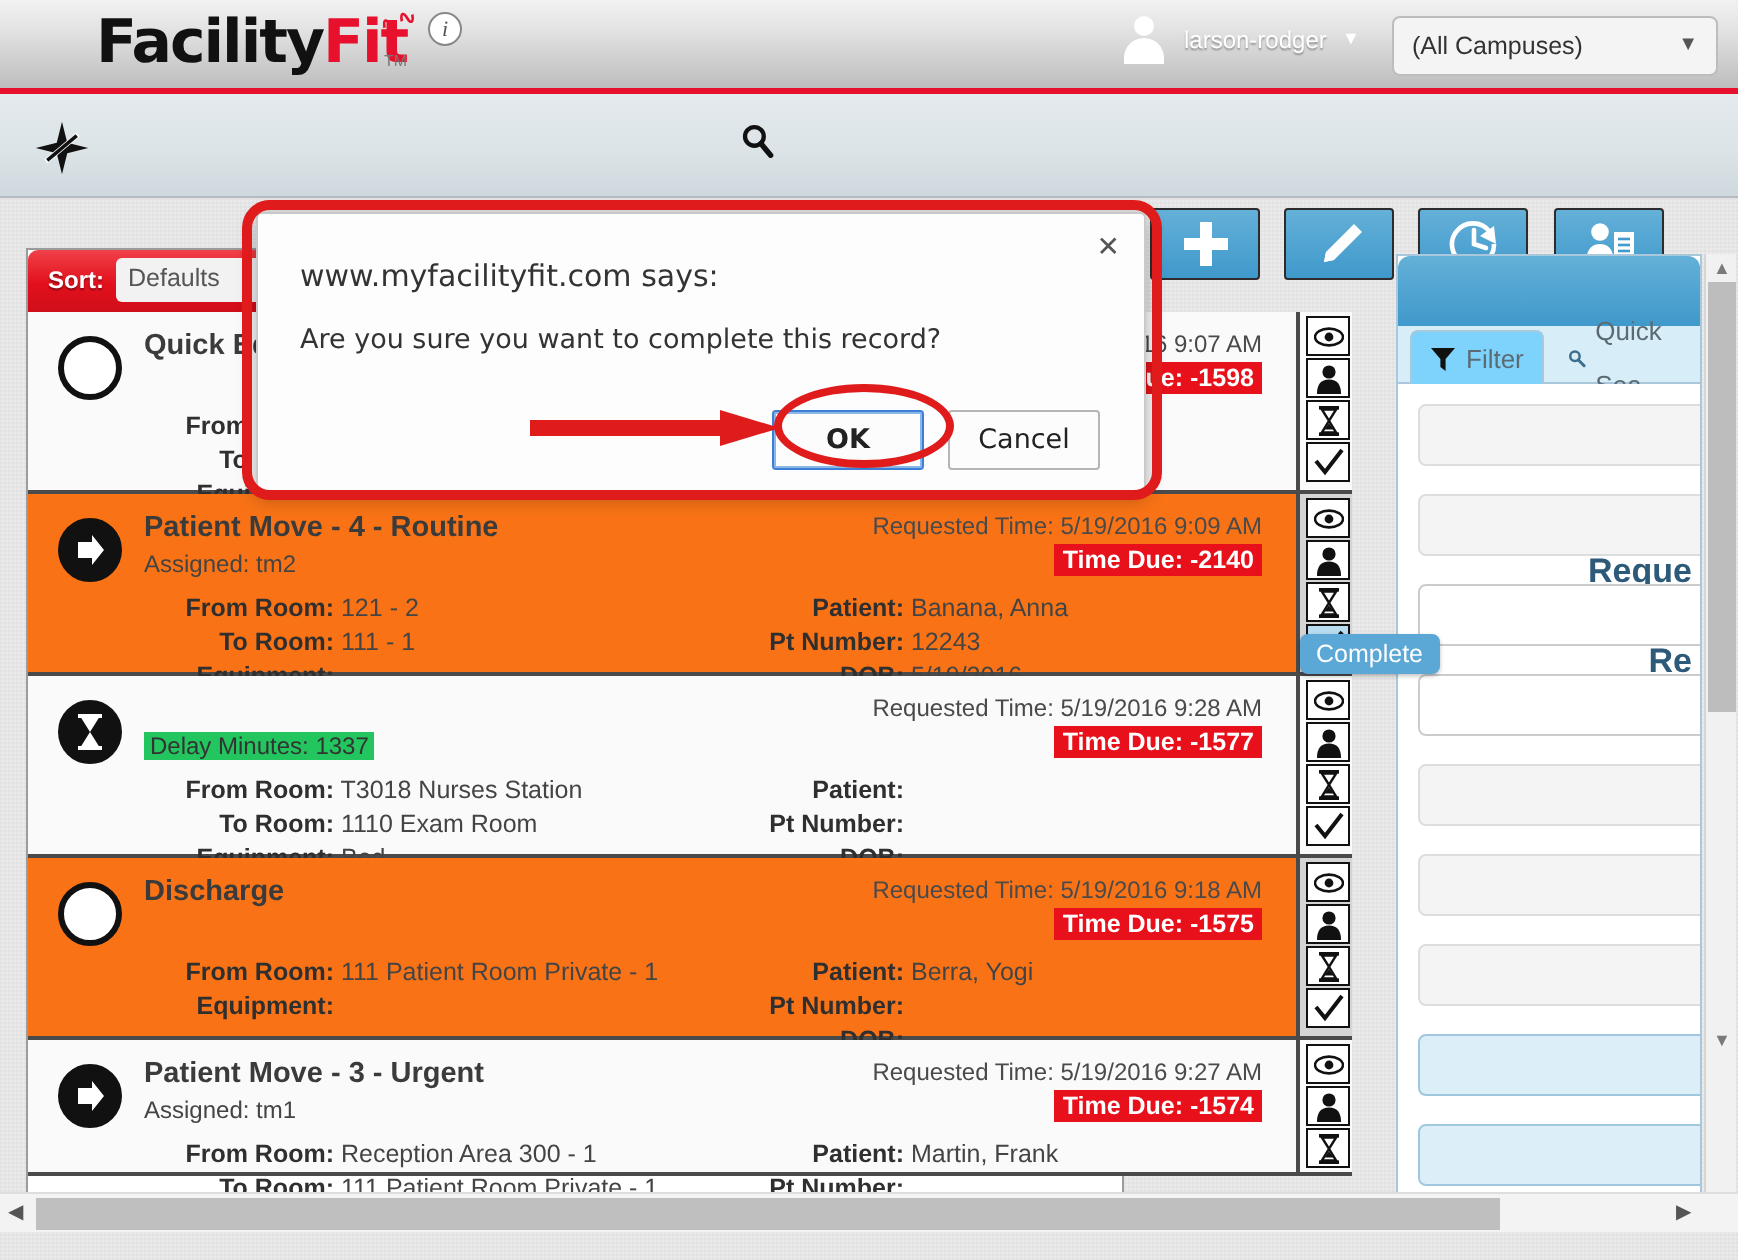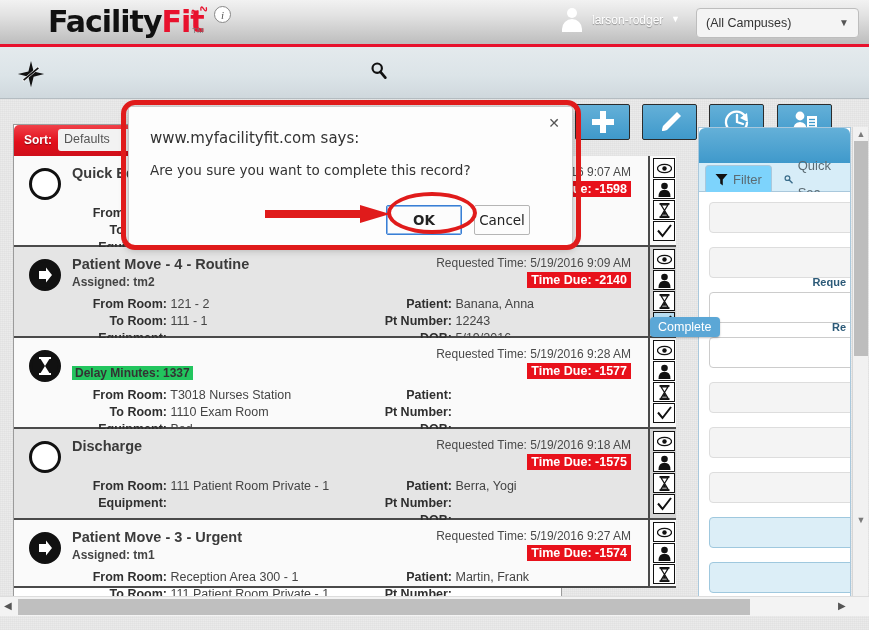--- a/index.html
+++ b/index.html
@@ -99,34 +99,34 @@
     position: absolute; right: 6px; top: 4px; width: 23px; height: 23px;
     background: #fff; border: 2px solid #111; border-radius: 2px;
     display: flex; align-items: center; justify-content: center;
   }
 
   .rows { position: absolute; left: 0; top: 31px; width: 662px; height: 446px; overflow: hidden; }
   .row {
     position: relative; height: 91px; border-bottom: 2px solid #4a4a4a;
     background: #fafafa;
   }
-  .row.alt { background: #e5e5e5; }
+  .row.alt { background: #f97316; }
   .row.last { height: 68px; }
 
   .badge {
     position: absolute; left: 15px; top: 12px; width: 32px; height: 32px;
     border-radius: 50%; border: 3px solid #111; background: #fff;
     display: flex; align-items: center; justify-content: center;
   }
   .badge.filled { background: #111; }
   .row-title {
     position: absolute; left: 58px; top: 9px; font-size: 14.5px; font-weight: bold;
     color: #3b3b3b;
   }
-  .row-sub { position: absolute; left: 58px; top: 28px; font-size: 12px; color: #444; font-weight: bold; }
+  .row-sub { position: absolute; left: 58px; top: 28px; font-size: 12px; color: #444; }
   .row-sub.delay { background: #22c55e; color: #333; padding: 0 3px; }
 
   .req-time {
     position: absolute; right: 45px; top: 9px; font-size: 12px; color: #4a4a4a;
     white-space: nowrap;
   }
   .time-due {
     position: absolute; right: 45px; top: 25px; background: #e8111b; color: #fff;
     font-size: 12.5px; font-weight: bold; padding: 1px 4px; white-space: nowrap;
   }
@@ -184,21 +184,21 @@
                    border-bottom: none; border-radius: 4px 4px 0 0; color: #5b6b73; }
   .rp-tab.inactive { left: 76px; }
   .rp-body { position: absolute; left: 0; top: 64px; width: 100%; height: 414px;
              background: #fff; overflow: hidden; }
   .ffield {
     position: absolute; left: 10px; width: 160px; height: 31px;
     border: 1px solid #ddd; border-radius: 4px; background: #f4f4f4;
   }
   .ffield.white { background: #fff; border-color: #ccc; }
   .ffield.blue { background: #dceef7; border-color: #9fc8de; }
-  .flabel { position: absolute; right: 4px; font-size: 11px; font-weight: bold;
+  .flabel { position: absolute; right: 4px; font-size: 17px; font-weight: bold;
             color: #2c5a78; }
 
   
   .vscroll {
     position: absolute; left: 852px; top: 127px; width: 16px; height: 478px;
     background: #f1f1f1; border-left: 1px solid #d6d6d6;
   }
   .vscroll .thumb { position: absolute; left: 1px; top: 14px; width: 14px; height: 215px;
                     background: #bdbdbd; }
   .vscroll .up, .vscroll .dn { position: absolute; left: 0; width: 16px; height: 14px;
@@ -228,21 +228,21 @@
                font-family: "DejaVu Sans", sans-serif; }
   .modal-x { position: absolute; right: 12px; top: 8px; font-size: 14px; color: #555; }
   .mbtn {
     position: absolute; top: 98px; height: 30px; background: #fcfcfc;
     border: 1px solid #b5b5b5; border-radius: 2px; font-size: 13.5px; color: #222;
     display: flex; align-items: center; justify-content: center;
     font-family: "DejaVu Sans", sans-serif;
   }
   .mbtn.ok { left: 257px; width: 76px; font-weight: bold; border: 1px solid #3a7fd5;
              box-shadow: 0 0 0 1px #8cb6e8 inset; }
-  .mbtn.cancel { left: 345px; width: 56px; }
+  .mbtn.cancel { left: 345px; width: 76px; }
 
   
   .anno-box {
     position: absolute; left: 121px; top: 100px; width: 460px; height: 150px;
     border: 5px solid #e01b1b; border-radius: 14px; z-index: 55; pointer-events: none;
   }
   .anno-ell {
     position: absolute; left: 387px; top: 192px; width: 90px; height: 42px;
     border: 4px solid #e01b1b; border-radius: 50%; z-index: 56; pointer-events: none;
   }

